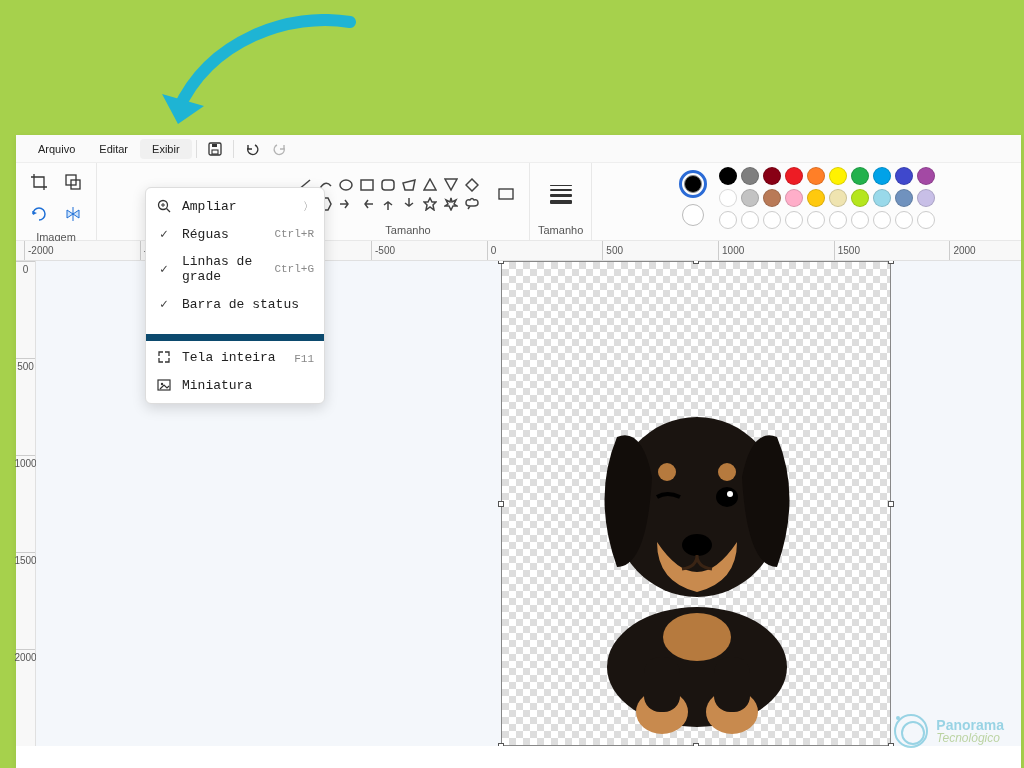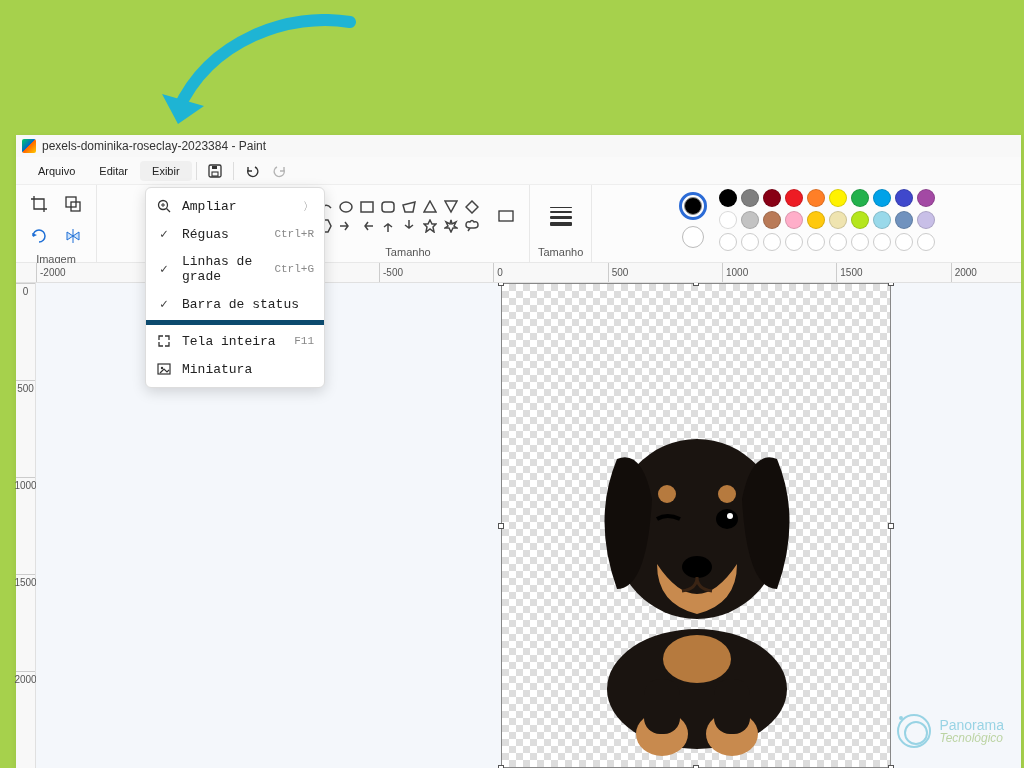--- a/index.html
+++ b/index.html
@@ -111,21 +111,21 @@
   .palette-row { display:flex; gap:4px; }
   .swatch { width: 18px; height:18px; border-radius:50%; border:1px solid rgba(0,0,0,0.15); }
   .swatch.empty { background:#fff; border:1px solid #ccc; }
   .ruler-h {
     height: 20px;
     display:flex; align-items:center;
     position: relative;
     background: #f8f8f8;
     border-bottom: 1px solid #e0e0e0;
     overflow: hidden;
-    padding-left: 20px;
+    padding-left: 8px;
     gap: 44px;
   }
   .ruler-h .mark {
     flex:1; position:relative; text-align:left; font-size:10px; color:#555;
     border-left: 1px solid #ccc;
     height: 100%;
     padding-left: 3px;
     display:flex; align-items:center;
   }
   .workspace { display:flex; height: calc(100% - 22px - 28px - 78px - 20px); }
@@ -164,58 +164,54 @@
     box-shadow: 0 4px 14px rgba(0,0,0,0.15);
     padding: 4px 0;
     z-index: 50;
     font-family: Liberation Mono, monospace;
   }
   .dd-item {
     display:flex; align-items:center;
     padding: 6px 10px; gap: 10px;
     font-size: 13px; color:#222;
   }
-  .dd-item.sep { border-top:5px solid #0c4a6e; margin-top:2px; padding-top:8px; }
+  .dd-item.sep { border-top:7px solid #0c4a6e; margin-top:16px; padding-top:8px;align-items:flex-end; }
   .dd-icon { width:16px; height:16px; display:flex; align-items:center; justify-content:center; color:#444; }
   .dd-label { flex:1; }
   .dd-shortcut { color:#888; font-size:11px; }
   .dd-chevron { color:#888; font-size:11px; }
   
   .arrow-wrap { position:absolute; left:150px; top:14px; width:220px; height:130px; z-index:100; }
   
   .watermark {
     position:absolute; right:20px; bottom:20px;
     display:flex; align-items:center; gap:8px; opacity:0.45;
     z-index: 60;
   }
   .wm-icon { width:34px; height:34px; border:2px solid #2ba9c9; border-radius:50%; position:relative; }
   .wm-icon::before, .wm-icon::after {
     content:""; position:absolute; border:2px solid #2ba9c9; border-radius:50%;
   }
   .wm-icon::before { width:20px; height:20px; left:5px; top:5px; }
   .wm-text { line-height:1; }
-  .wm-text .l1 { color:#2ba9c9; font-size:14px; font-weight:400; }
+  .wm-text .l1 { color:#2ba9c9; font-size:14px; font-weight:700; }
   .wm-text .l2 { color:#78a838; font-size:12px; font-style:italic; }
 </style>
 </head>
 <body>
 
 <div class="arrow-wrap">
   <svg viewBox="0 0 220 130" width="220" height="130">
     <path d="M 200 8 C 140 -2, 60 25, 28 96" stroke="#1eb4d4" stroke-width="12" fill="none" stroke-linecap="round"></path>
     <path d="M 12 80 L 28 110 L 54 92 Z" fill="#1eb4d4"></path>
   </svg>
 </div>
 
 <div class="paint-window">
 
-  <div class="titlebar">
-    <div class="app-icon"></div>
-    <span>pexels-dominika-roseclay-2023384 - Paint</span>
-  </div>
 
   <div class="menubar">
     <div class="menu-item">Arquivo</div>
     <div class="menu-item">Editar</div>
     <div class="menu-item active">Exibir</div>
     <div class="menu-sep"></div>
     <div class="menu-icon-btn">
       <svg width="16" height="16">
           <rect x="2" y="2" width="12" height="12" rx="1.5" fill="none" stroke="#333" stroke-width="1.3"></rect>
           <rect x="5" y="9" width="6" height="4" fill="none" stroke="#333" stroke-width="1.1"></rect>

